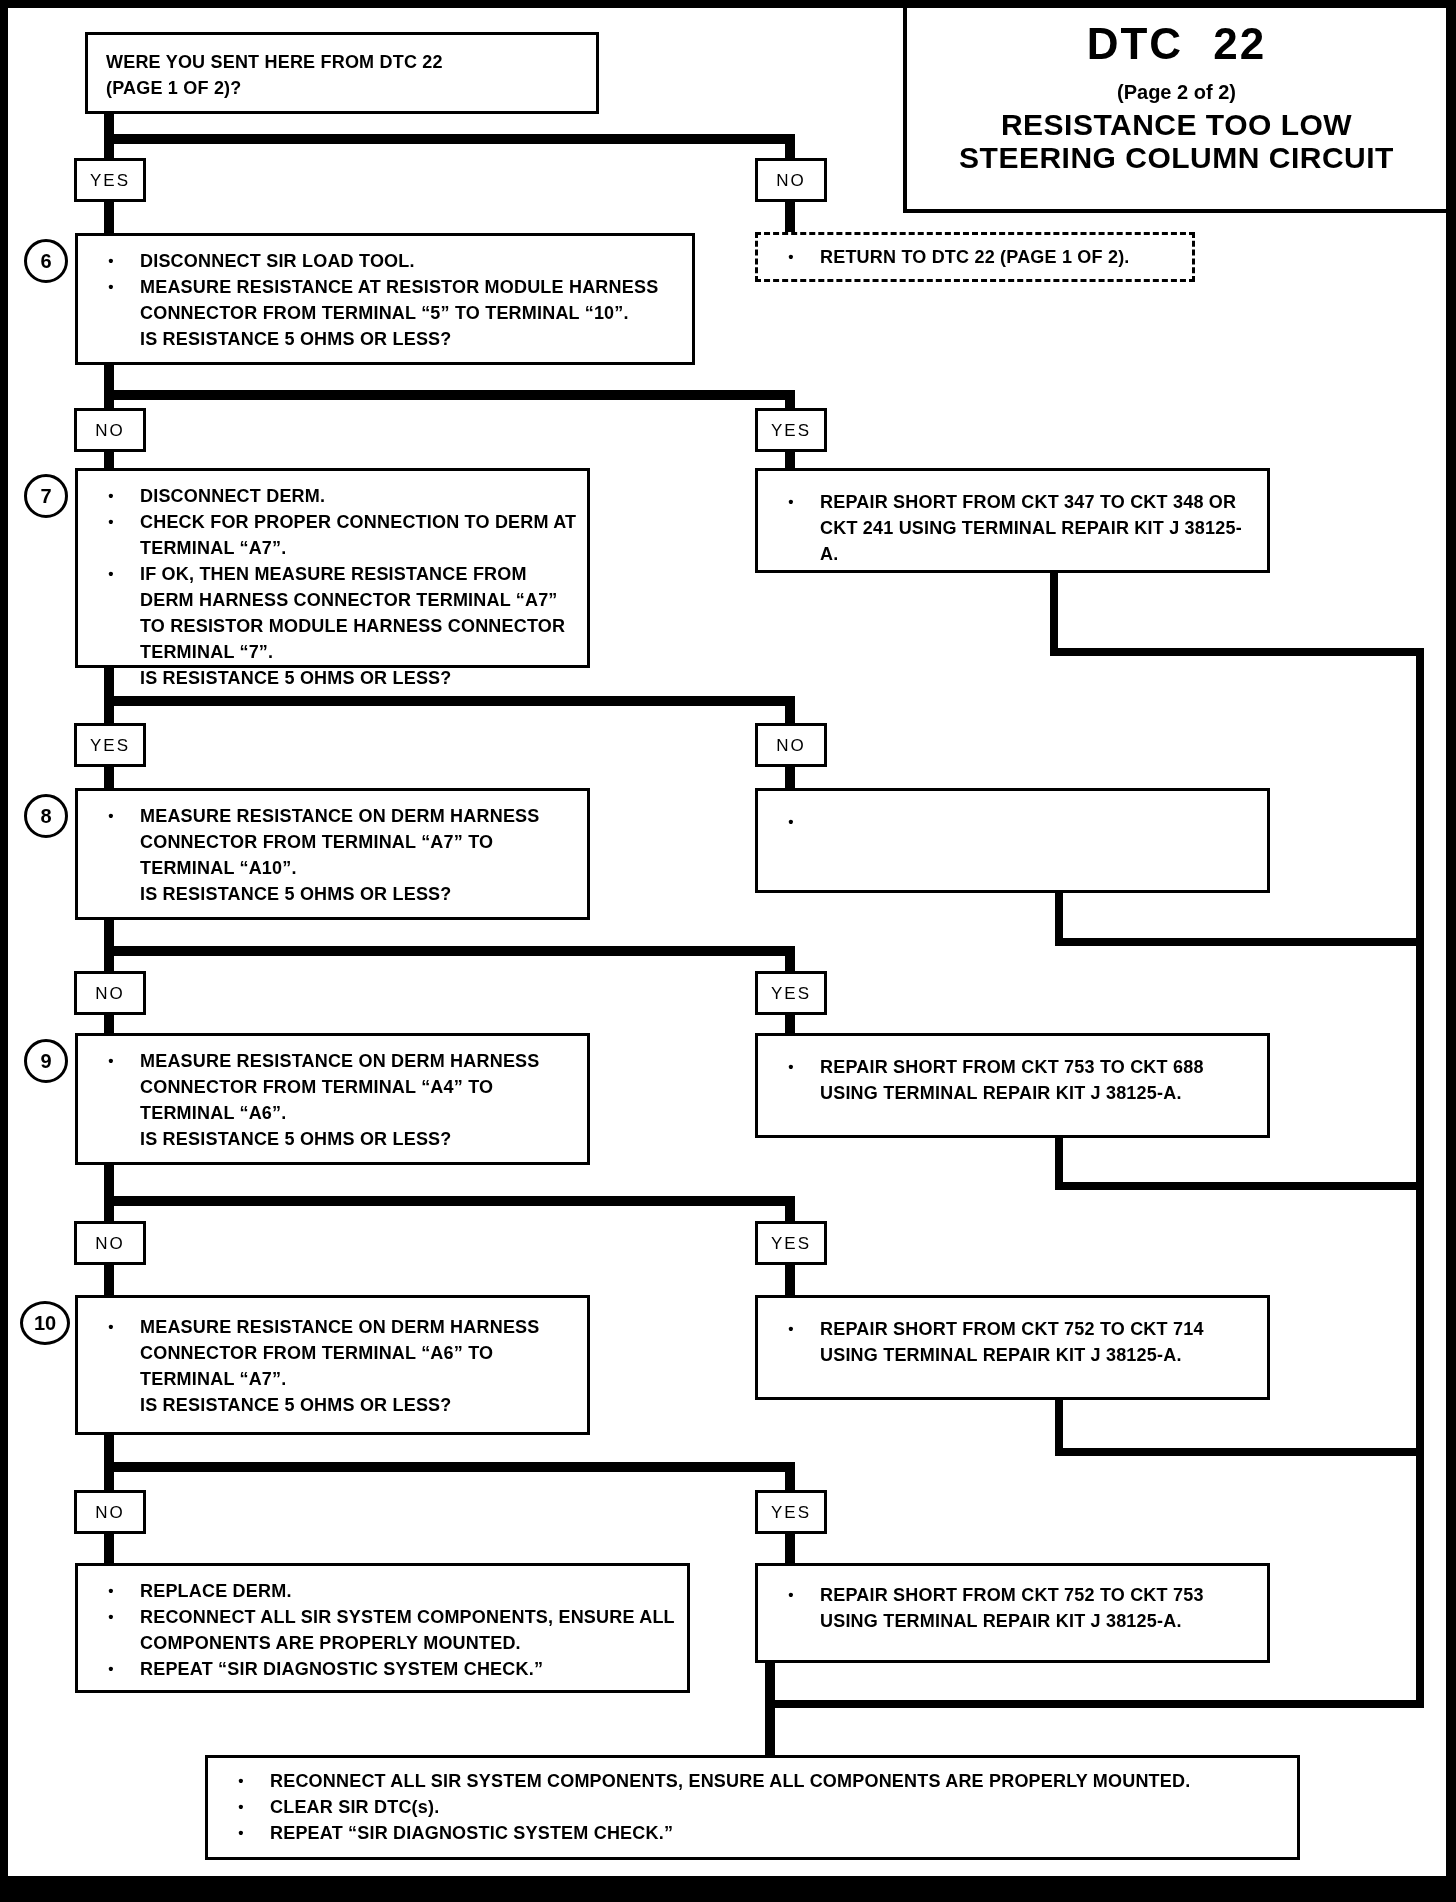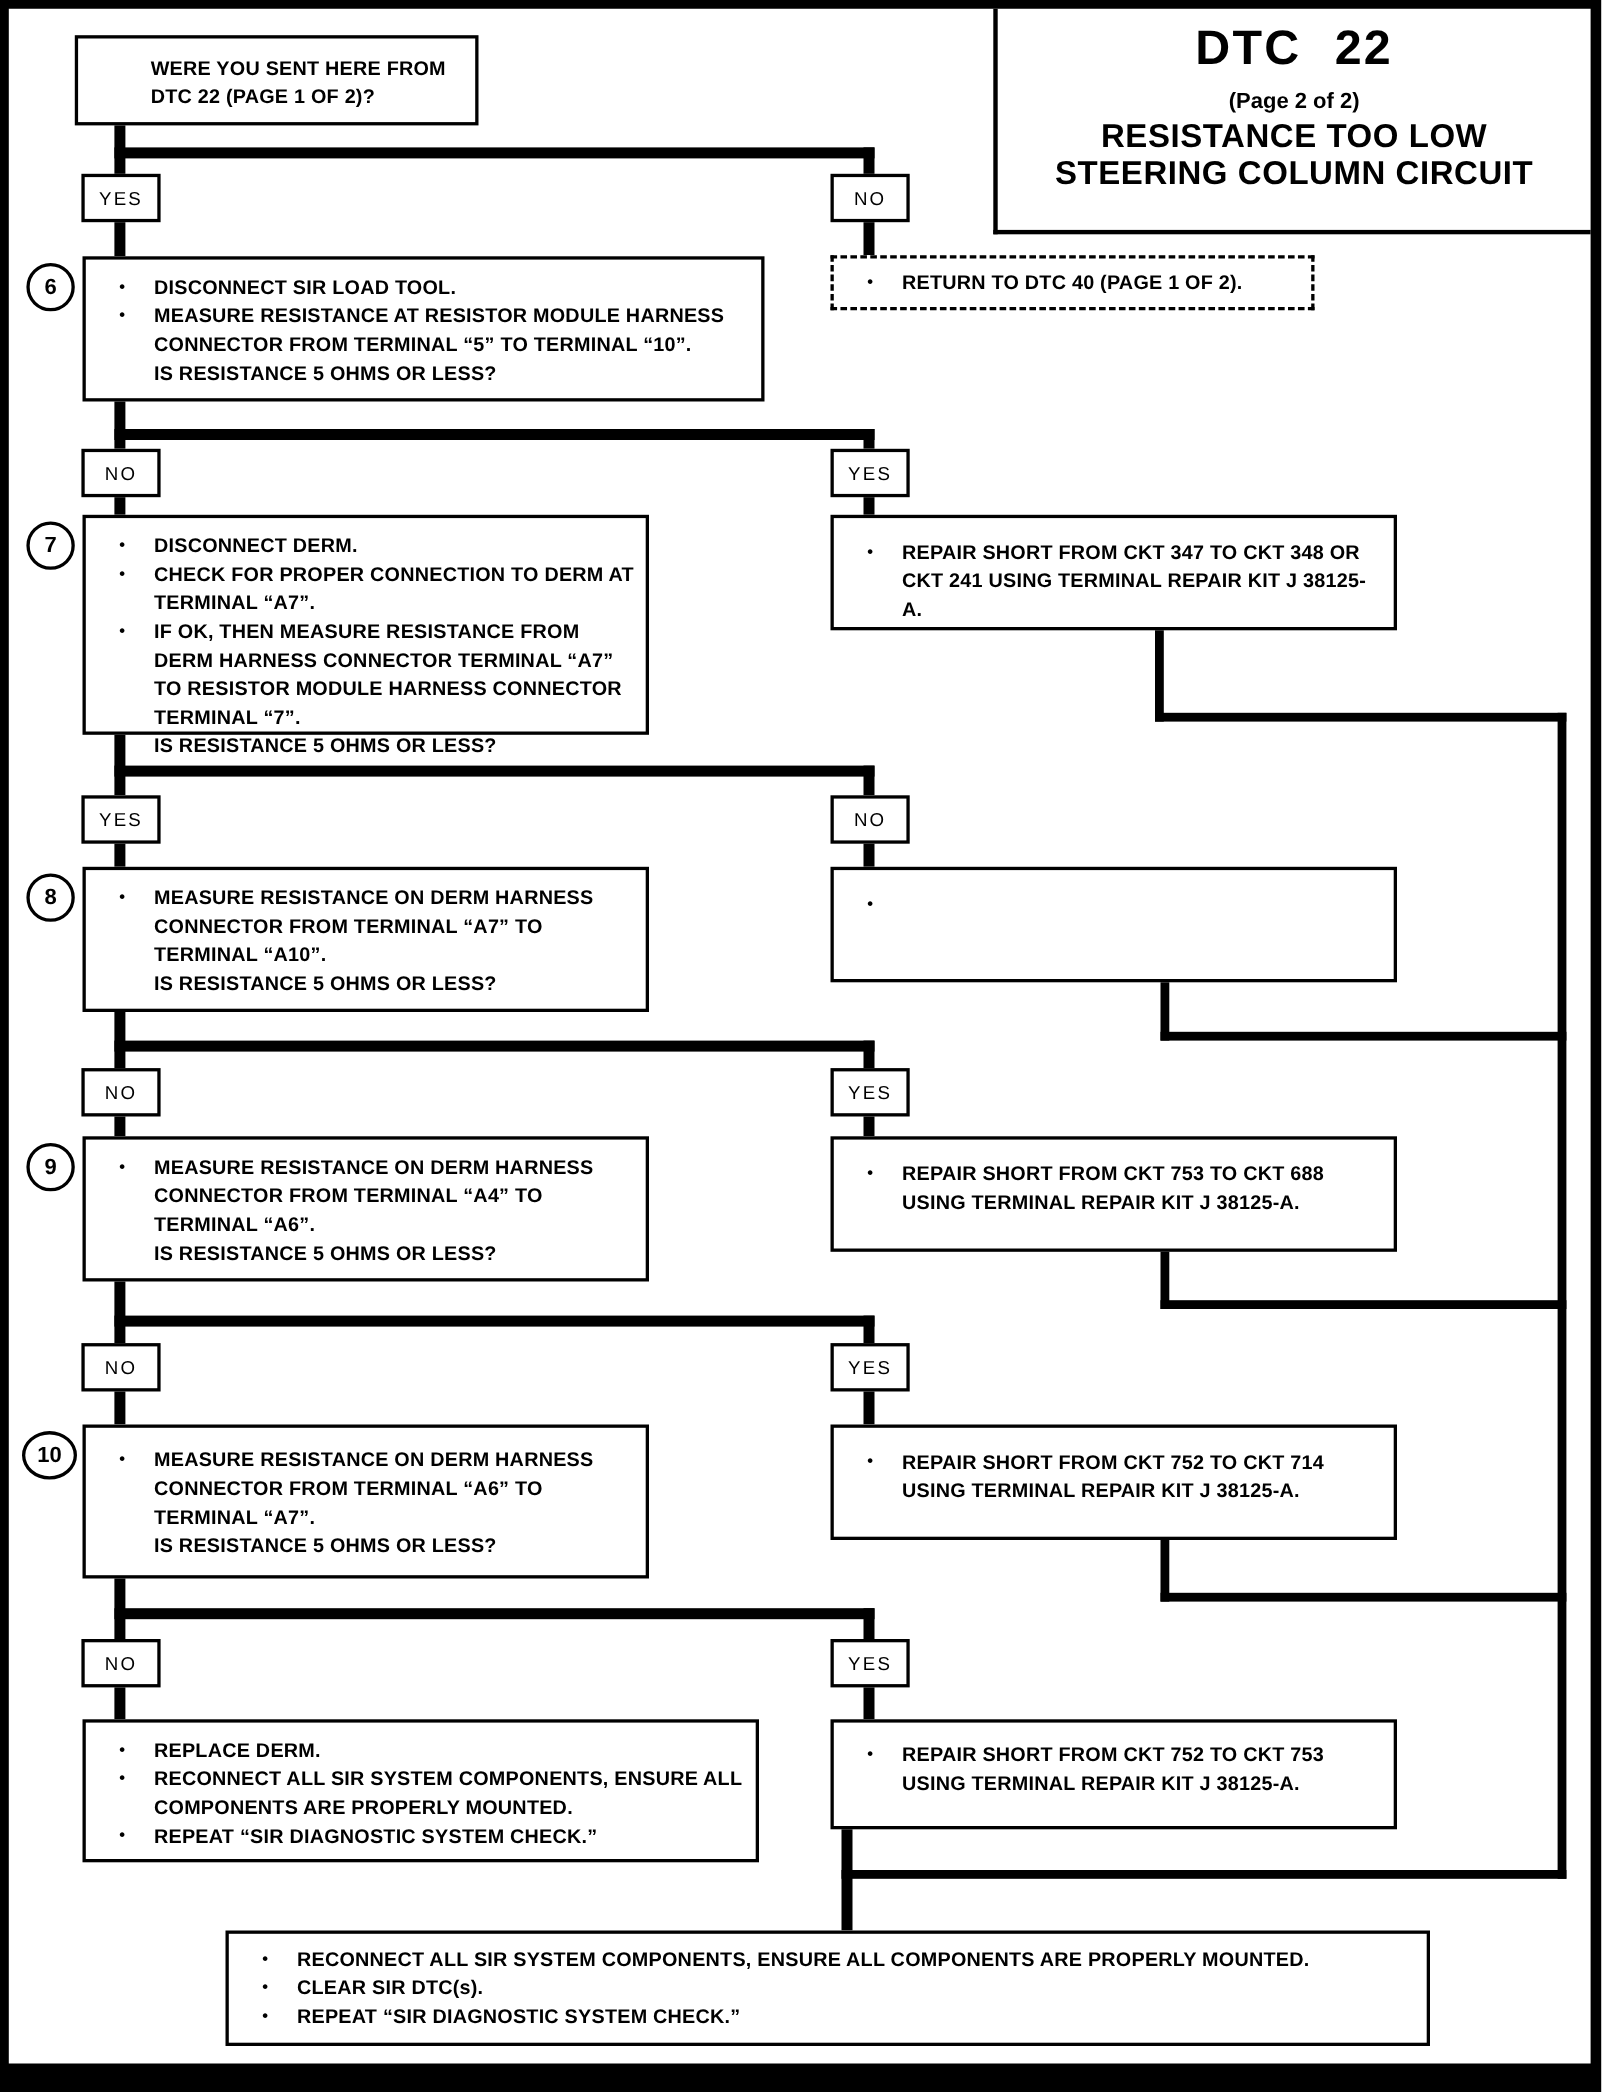--- a/index.html
+++ b/index.html
@@ -54,36 +54,36 @@
 
   <div class="frame"></div>
 
   <div class="title-block">
     <div class="t-dtc">DTC 22</div>
     <div class="t-page">(Page 2 of 2)</div>
     <div class="t-sub">RESISTANCE TOO LOW</div>
     <div class="t-sub">STEERING COLUMN CIRCUIT</div>
   </div>
 
-  <div class="node" style="left:68px;top:32px;width:367px;height:82px;padding-top:14px;padding-left:48px;">
+  <div class="node" style="left:85px;top:32px;width:514px;height:82px;padding-top:14px;">
     <div class="qtext">WERE YOU SENT HERE FROM DTC 22 (PAGE 1 OF 2)?</div>
   </div>
 
   <div class="cv" style="left:104px;top:114px;height:46px;"></div>
   <div class="ch" style="left:104px;top:134px;width:691px;"></div>
   <div class="cv" style="left:785px;top:134px;height:26px;"></div>
   <div class="lbl" style="left:74px;top:158px;">YES</div>
   <div class="lbl" style="left:755px;top:158px;">NO</div>
   <div class="cv" style="left:104px;top:202px;height:31px;"></div>
   <div class="cv" style="left:785px;top:202px;height:30px;"></div>
 
   <div class="node dashed" style="left:755px;top:232px;width:440px;height:50px;padding-top:9px;">
     <div class="row">
       <span class="bm">•</span>
-      <span class="bt">RETURN TO DTC 40 (PAGE 1 OF 2).</span>
+      <span class="bt">RETURN TO DTC 22 (PAGE 1 OF 2).</span>
     </div>
   </div>
 
   <div class="circ" style="left:24px;top:239px;">6</div>
   <div class="node" style="left:75px;top:233px;width:620px;height:132px;">
     <div class="row">
       <span class="bm">•</span>
       <span class="bt" style="max-width:520px;">DISCONNECT SIR LOAD TOOL.</span>
     </div>
     <div class="row">

